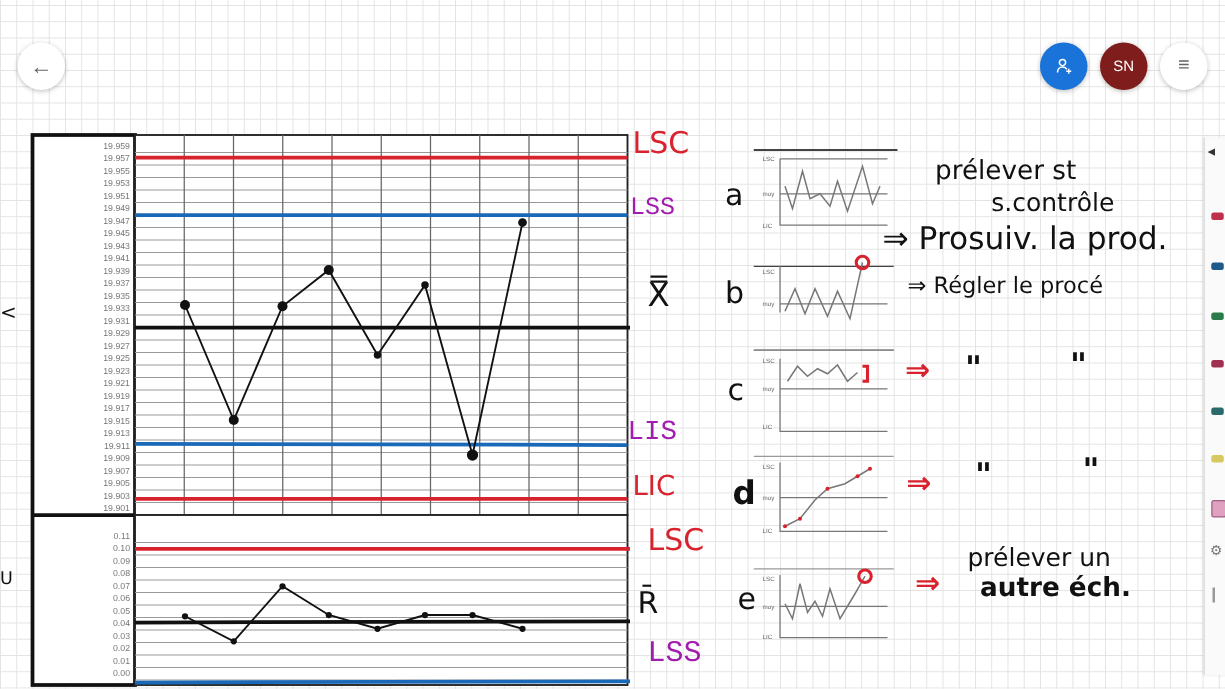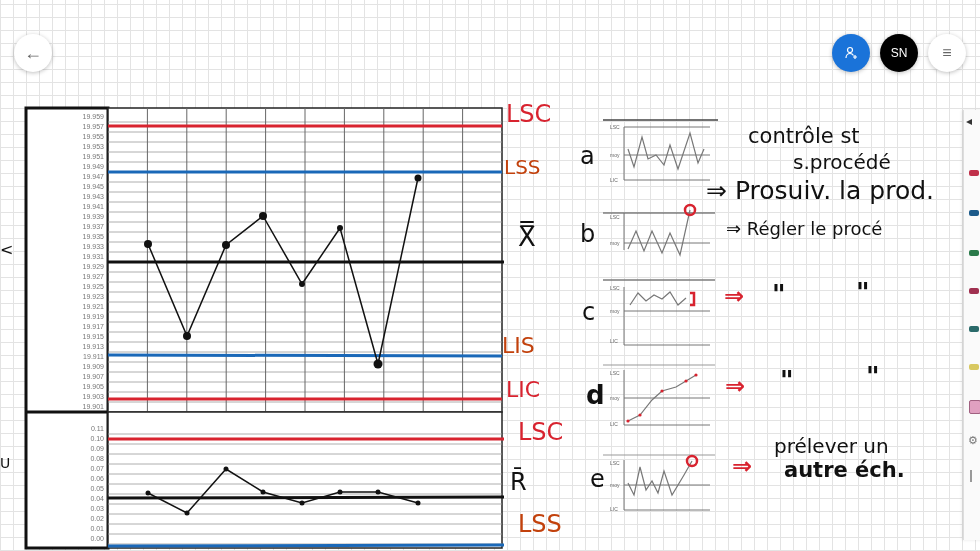--- a/index.html
+++ b/index.html
@@ -8,24 +8,24 @@
     background-color:#fff;
     background-image:
       linear-gradient(#e3e3e3 1px,transparent 1px),
       linear-gradient(90deg,#e3e3e3 1px,transparent 1px);
     background-size:13px 13px;background-position:0 4px;}
   .circle-btn{position:absolute;width:38px;height:38px;border-radius:50%;
     display:flex;align-items:center;justify-content:center;
     box-shadow:0 1px 4px rgba(0,0,0,.25);cursor:pointer;}
   .back{left:14px;top:34px;background:#fff;color:#666;font-size:18px;}
   .share{left:832px;top:34px;background:#1a73d9;color:#fff;}
-  .avatar{left:880px;top:34px;background:#000000;color:#fff;font-size:12px;}
+  .avatar{left:880px;top:34px;background:#7f1d1d;color:#fff;font-size:12px;}
   .menu{left:928px;top:34px;background:#fff;color:#666;font-size:16px;}
   .hand{position:absolute;font-family:"DejaVu Sans",sans-serif;white-space:nowrap;}
-  .red{color:#d8232f;} .blue{color:#c2410c;} .black{color:#111;}
+  .red{color:#d8232f;} .blue{color:#a21caf;font-family:Liberation Mono, monospace;} .black{color:#111;}
   .toolbar{position:absolute;left:963px;top:110px;width:20px;height:430px;
     background:#fafafa;border-left:1px solid #ddd;box-shadow:-1px 0 3px rgba(0,0,0,.1);}
   .tool{position:absolute;left:5px;width:10px;height:6px;border-radius:2px;}
 </style>
 </head>
 <body>
 
 <div class="circle-btn back">
   <span>←</span>
 </div>
@@ -244,22 +244,22 @@
     <path d="M44 345V395H130M44 370H130" fill="none" stroke="#777"></path>
     <text x="30" y="350">LSC</text>
       <text x="30" y="372">moy</text>
       <text x="30" y="396">LIC</text>
     <polyline points="48,368 54,380 60,352 66,375 72,366 78,378 84,356 92,380 104,360 112,346" fill="none" stroke="#777" stroke-width="1.2"></polyline>
     <circle cx="112" cy="346" r="5" fill="none" stroke="#d8232f" stroke-width="2.5"></circle>
   </g>
 </svg>
 
 <div class="hand black" style="left:580px;top:142px;font-size:24px;">a</div>
-<div class="hand black" style="left:748px;top:124px;font-size:21px;">contrôle st</div>
-<div class="hand black" style="left:793px;top:150px;font-size:20px;">s.procédé</div>
+<div class="hand black" style="left:748px;top:124px;font-size:21px;">prélever st</div>
+<div class="hand black" style="left:793px;top:150px;font-size:20px;">s.contrôle</div>
 <div class="hand black" style="left:706px;top:176px;font-size:25px;">⇒ Prosuiv. la prod.</div>
 
 <div class="hand black" style="left:580px;top:220px;font-size:24px;">b</div>
 <div class="hand black" style="left:726px;top:218px;font-size:18px;">⇒ Régler le procé</div>
 
 <div class="hand black" style="left:582px;top:298px;font-size:24px;">c</div>
 <div class="hand red" style="left:724px;top:282px;font-size:24px;font-weight:bold;">⇒</div>
 <div class="hand black" style="left:772px;top:280px;font-size:26px;font-weight:bold;">"</div>
 <div class="hand black" style="left:856px;top:278px;font-size:26px;font-weight:bold;">"</div>
 

